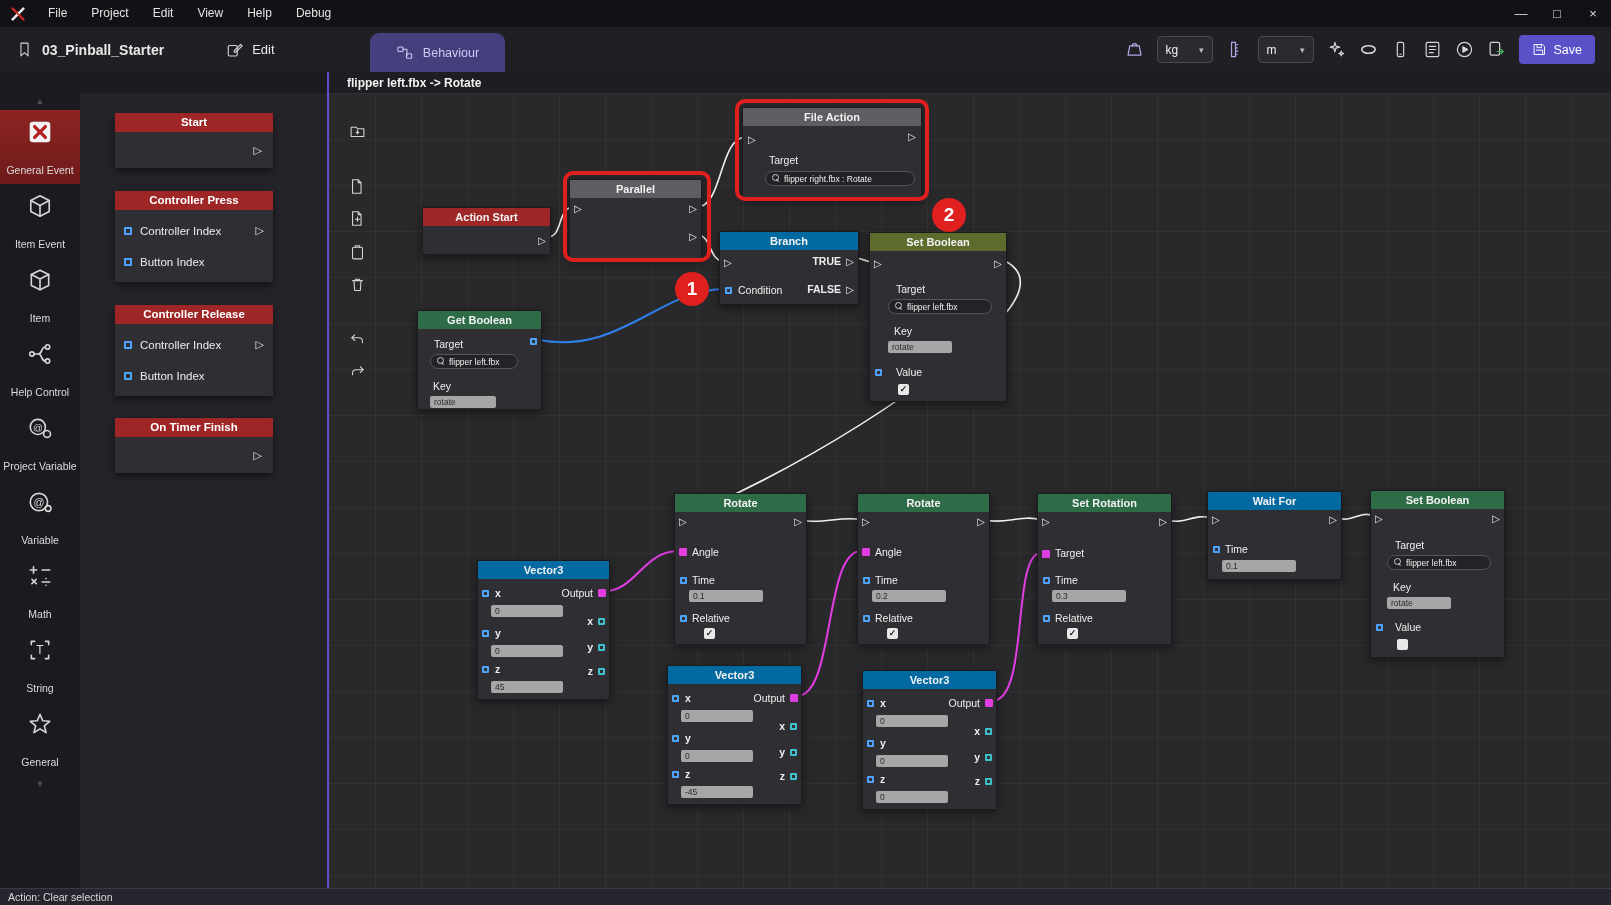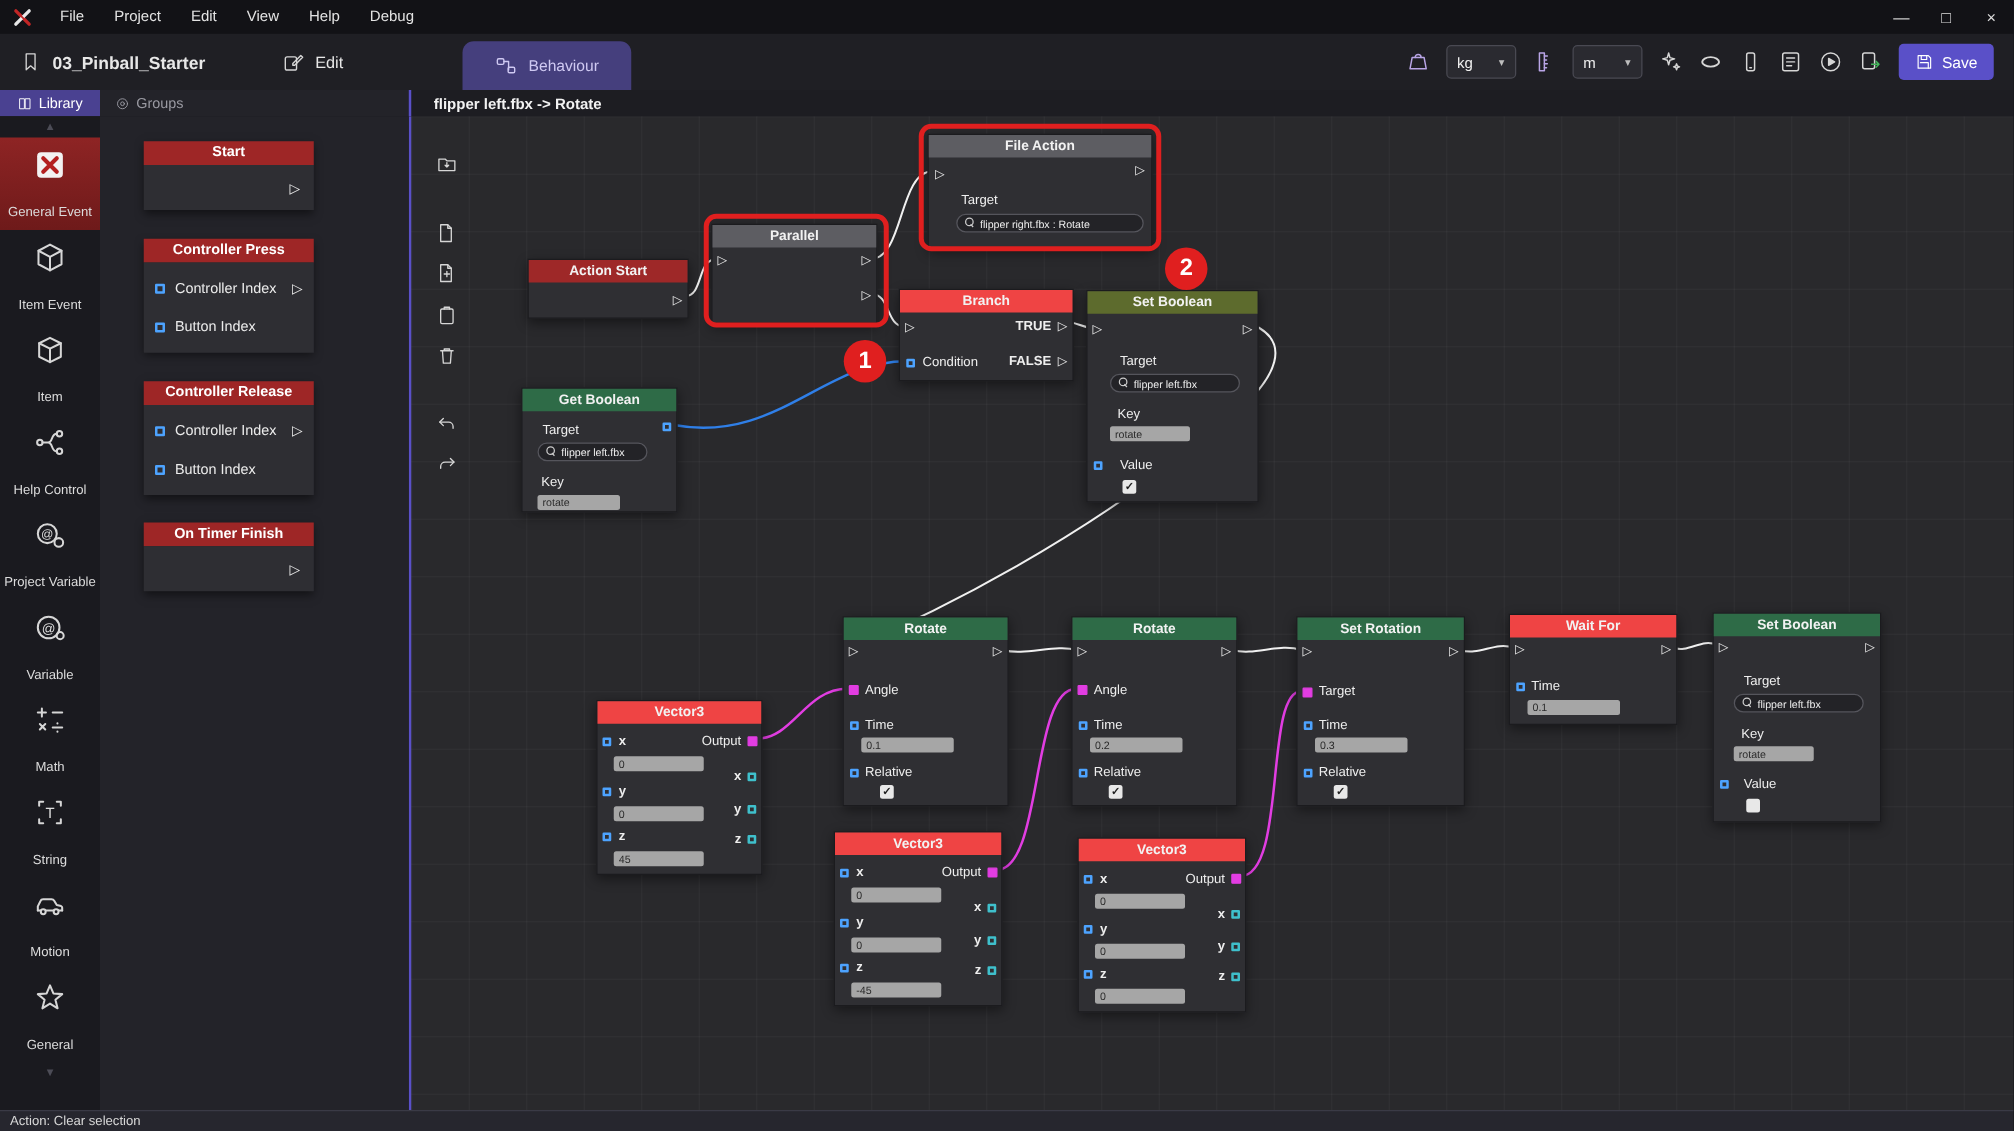--- a/index.html
+++ b/index.html
@@ -40,39 +40,39 @@
 
   
   .iconbar { position:absolute; top:93px; left:0; width:80px; bottom:17px; background:#1a1a1f; display:flex; flex-direction:column; align-items:center; z-index:10; }
   .scroll-arrow { color:#4c4c56; font-size:9px; height:17px; line-height:17px; }
   .cat { width:80px; height:74px; display:flex; flex-direction:column; align-items:center; justify-content:center; gap:20px; font-size:10.5px; color:#dcdcdc; text-align:center; line-height:11px; }
   .cat svg { width:26px; height:26px; }
   .cat.selected { background:linear-gradient(#8e2424,#6e1a1a); }
 
   
   .palette { position:absolute; top:93px; left:80px; width:247px; bottom:17px; background:#232329; z-index:5; }
-  .pnode { position:absolute; left:35px; width:136px; box-shadow:0 3px 7px rgba(0,0,0,.5); }
+  .pnode { position:absolute; left:35px; width:158px; box-shadow:0 3px 7px rgba(0,0,0,.5); }
   .pnode-header { height:19px; line-height:19px; background:#9e2626; text-align:center; font-weight:bold; font-size:11.5px; color:#fff; }
   .pnode-body { background:#2e2e33; padding:5px 9px; }
   .pnode-body.single { height:36px; display:flex; align-items:center; justify-content:flex-end; padding-right:11px; }
   .prow { display:flex; align-items:center; gap:8px; height:31px; font-size:11.5px; color:#ececec; }
   .sq { width:8px; height:8px; border:2px solid #4da3ff; border-radius:1px; flex:none; }
   .trig { margin-left:auto; color:#ececec; font-size:11px; }
 
   
   .canvas { position:absolute; top:93px; left:327px; right:0; bottom:17px; border-left:2px solid #5a50c8; background-color:#29292c;
     background-image:linear-gradient(rgba(255,255,255,.04) 1px,transparent 1px),linear-gradient(90deg,rgba(255,255,255,.04) 1px,transparent 1px);
     background-size:46px 46px; overflow:hidden; }
   .ctool-btn { position:absolute; left:18px; width:20px; height:20px; display:flex; align-items:center; justify-content:center; }
   .ctool-btn svg { width:17px; height:17px; }
   .wires { position:absolute; left:0; top:0; width:1284px; height:795px; pointer-events:none; }
 
   .node { position:absolute; background:#2f2f33; border:1px solid #1b1b1e; box-shadow:0 3px 9px rgba(0,0,0,.45); }
   .nh { height:18px; line-height:18px; text-align:center; font-weight:bold; font-size:11px; color:#f2f2f2; }
-  .hdr-red { background:#9e2828; } .hdr-gray { background:#5d5d62; } .hdr-olive { background:#ef4444; }
+  .hdr-red { background:#9e2828; } .hdr-gray { background:#5d5d62; } .hdr-olive { background:#0369a1; }
   .hdr-dolive { background:#5d6b2d; } .hdr-green { background:#2e6b47; }
   .exec { position:absolute; font-size:10px; color:#ececec; line-height:10px; }
   .pin { position:absolute; width:7px; height:7px; border-radius:1px; }
   .pin.b { border:2px solid #4da3ff; } .pin.t { border:2px solid #3fc0cc; }
   .pin.m { background:#e23de2; border:1px solid #e23de2; width:8px; height:8px; }
   .lbl { position:absolute; font-size:10.5px; color:#eeeeee; white-space:nowrap; }
   .lbl.bold { font-weight:bold; }
   .fld { position:absolute; background:#a6a6a6; color:#2b2b2b; font-size:8.5px; line-height:12px; height:12px; border-radius:2px; padding:0 4px; overflow:hidden; white-space:nowrap; }
   .sfld { position:absolute; background:#232327; border:1px solid #55555c; border-radius:8px; height:15px; display:flex; align-items:center; gap:4px; padding:0 6px; font-size:8.5px; color:#eee; white-space:nowrap; overflow:hidden; }
   .mag { width:8px; height:9px; flex:none; position:relative; }
@@ -195,35 +195,20 @@
       <div class="save-btn">
         <svg class="ic" viewBox="0 0 24 24" style="stroke:#fff">
             <path d="M4 4h13l3 3v13H4z"></path>
             <path d="M8 4v5h7V4M7 13h10v7"></path>
           </svg>
         <span>Save</span>
       </div>
     </div>
   </div>
 
-  <div class="side-tabs">
-    <div class="tab-library">
-      <svg class="ic" viewBox="0 0 24 24" style="stroke:#fff">
-          <path d="M4 4h7v16H4zM13 4h7v16h-7z"></path>
-        </svg>
-      <span>Library</span>
-    </div>
-    <div class="tab-groups">
-      <svg class="ic" viewBox="0 0 24 24" style="stroke:#9a9aa2">
-          <circle cx="12" cy="12" r="8"></circle>
-          <circle cx="12" cy="12" r="3"></circle>
-        </svg>
-      <span>Groups</span>
-    </div>
-  </div>
 
   <div class="breadcrumb">
     <span>flipper left.fbx -&gt; Rotate</span>
   </div>
 
   <div class="iconbar">
     <span class="scroll-arrow">▲</span>
     <div class="cat selected">
       <svg viewBox="0 0 24 24">
           <rect x="2.5" y="2.5" width="19" height="19" rx="3" fill="#f2f2f2"></rect>
@@ -275,29 +260,20 @@
           <path d="M6 3.5v6M3 6.5h6M14 6.5h7M4.5 15l4 4M8.5 15l-4 4M14 17.5h7M17.5 14.4v.1M17.5 20.5v.1"></path>
         </svg>
       <span>Math</span>
     </div>
     <div class="cat">
       <svg class="ic" viewBox="0 0 24 24">
           <path d="M7 4H4v3M4 17v3h3M17 4h3v3M20 17v3h-3"></path>
           <text x="12" y="16" font-size="11" fill="#dcdcdc" stroke="none" text-anchor="middle">T</text>
         </svg>
       <span>String</span>
-    </div>
-    <div class="cat">
-      <svg class="ic" viewBox="0 0 24 24">
-          <path d="M3 16v-3l2-4c.3-.8 1-1.3 1.9-1.3h6.2c.9 0 1.6.4 2 1.1L17 12l3.2.8c.5.2.8.6.8 1.2v2"></path>
-          <circle cx="7" cy="17" r="1.8"></circle>
-          <circle cx="16.5" cy="17" r="1.8"></circle>
-          <path d="M3 16h2.2M9 16h5.6M18.5 16H21"></path>
-        </svg>
-      <span>Motion</span>
     </div>
     <div class="cat">
       <svg class="ic" viewBox="0 0 24 24">
           <path d="M12 3l2.5 6 6.5.5-5 4.2 1.6 6.3L12 16.5 6.4 20 8 13.7 3 9.5 9.5 9z"></path>
         </svg>
       <span>General</span>
     </div>
     <span class="scroll-arrow">▼</span>
   </div>
 

